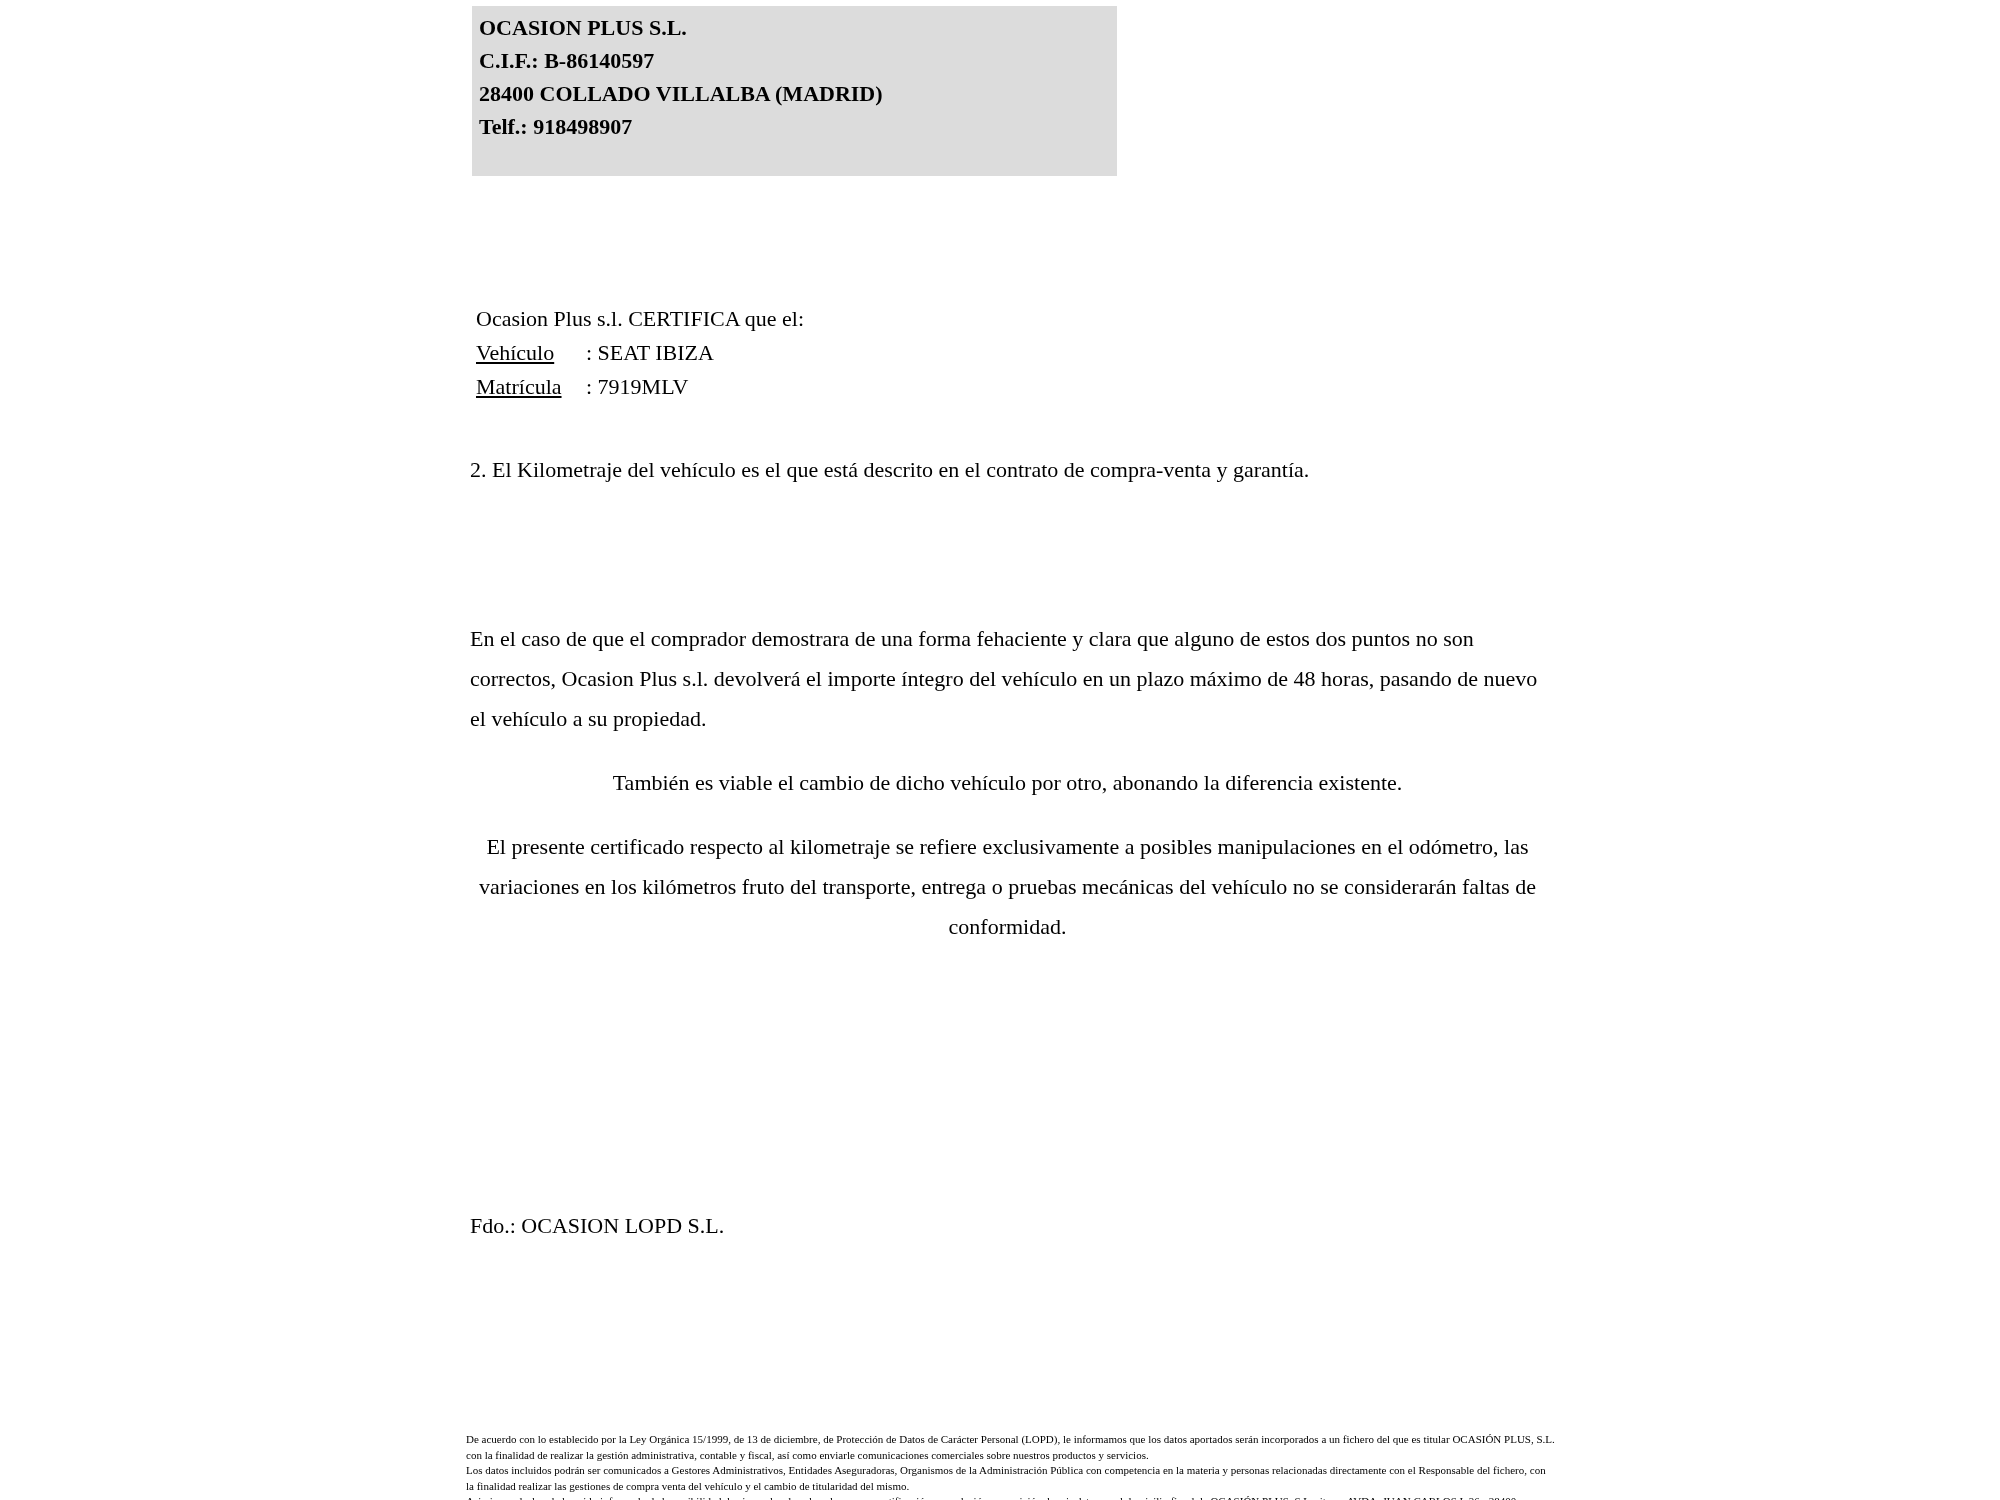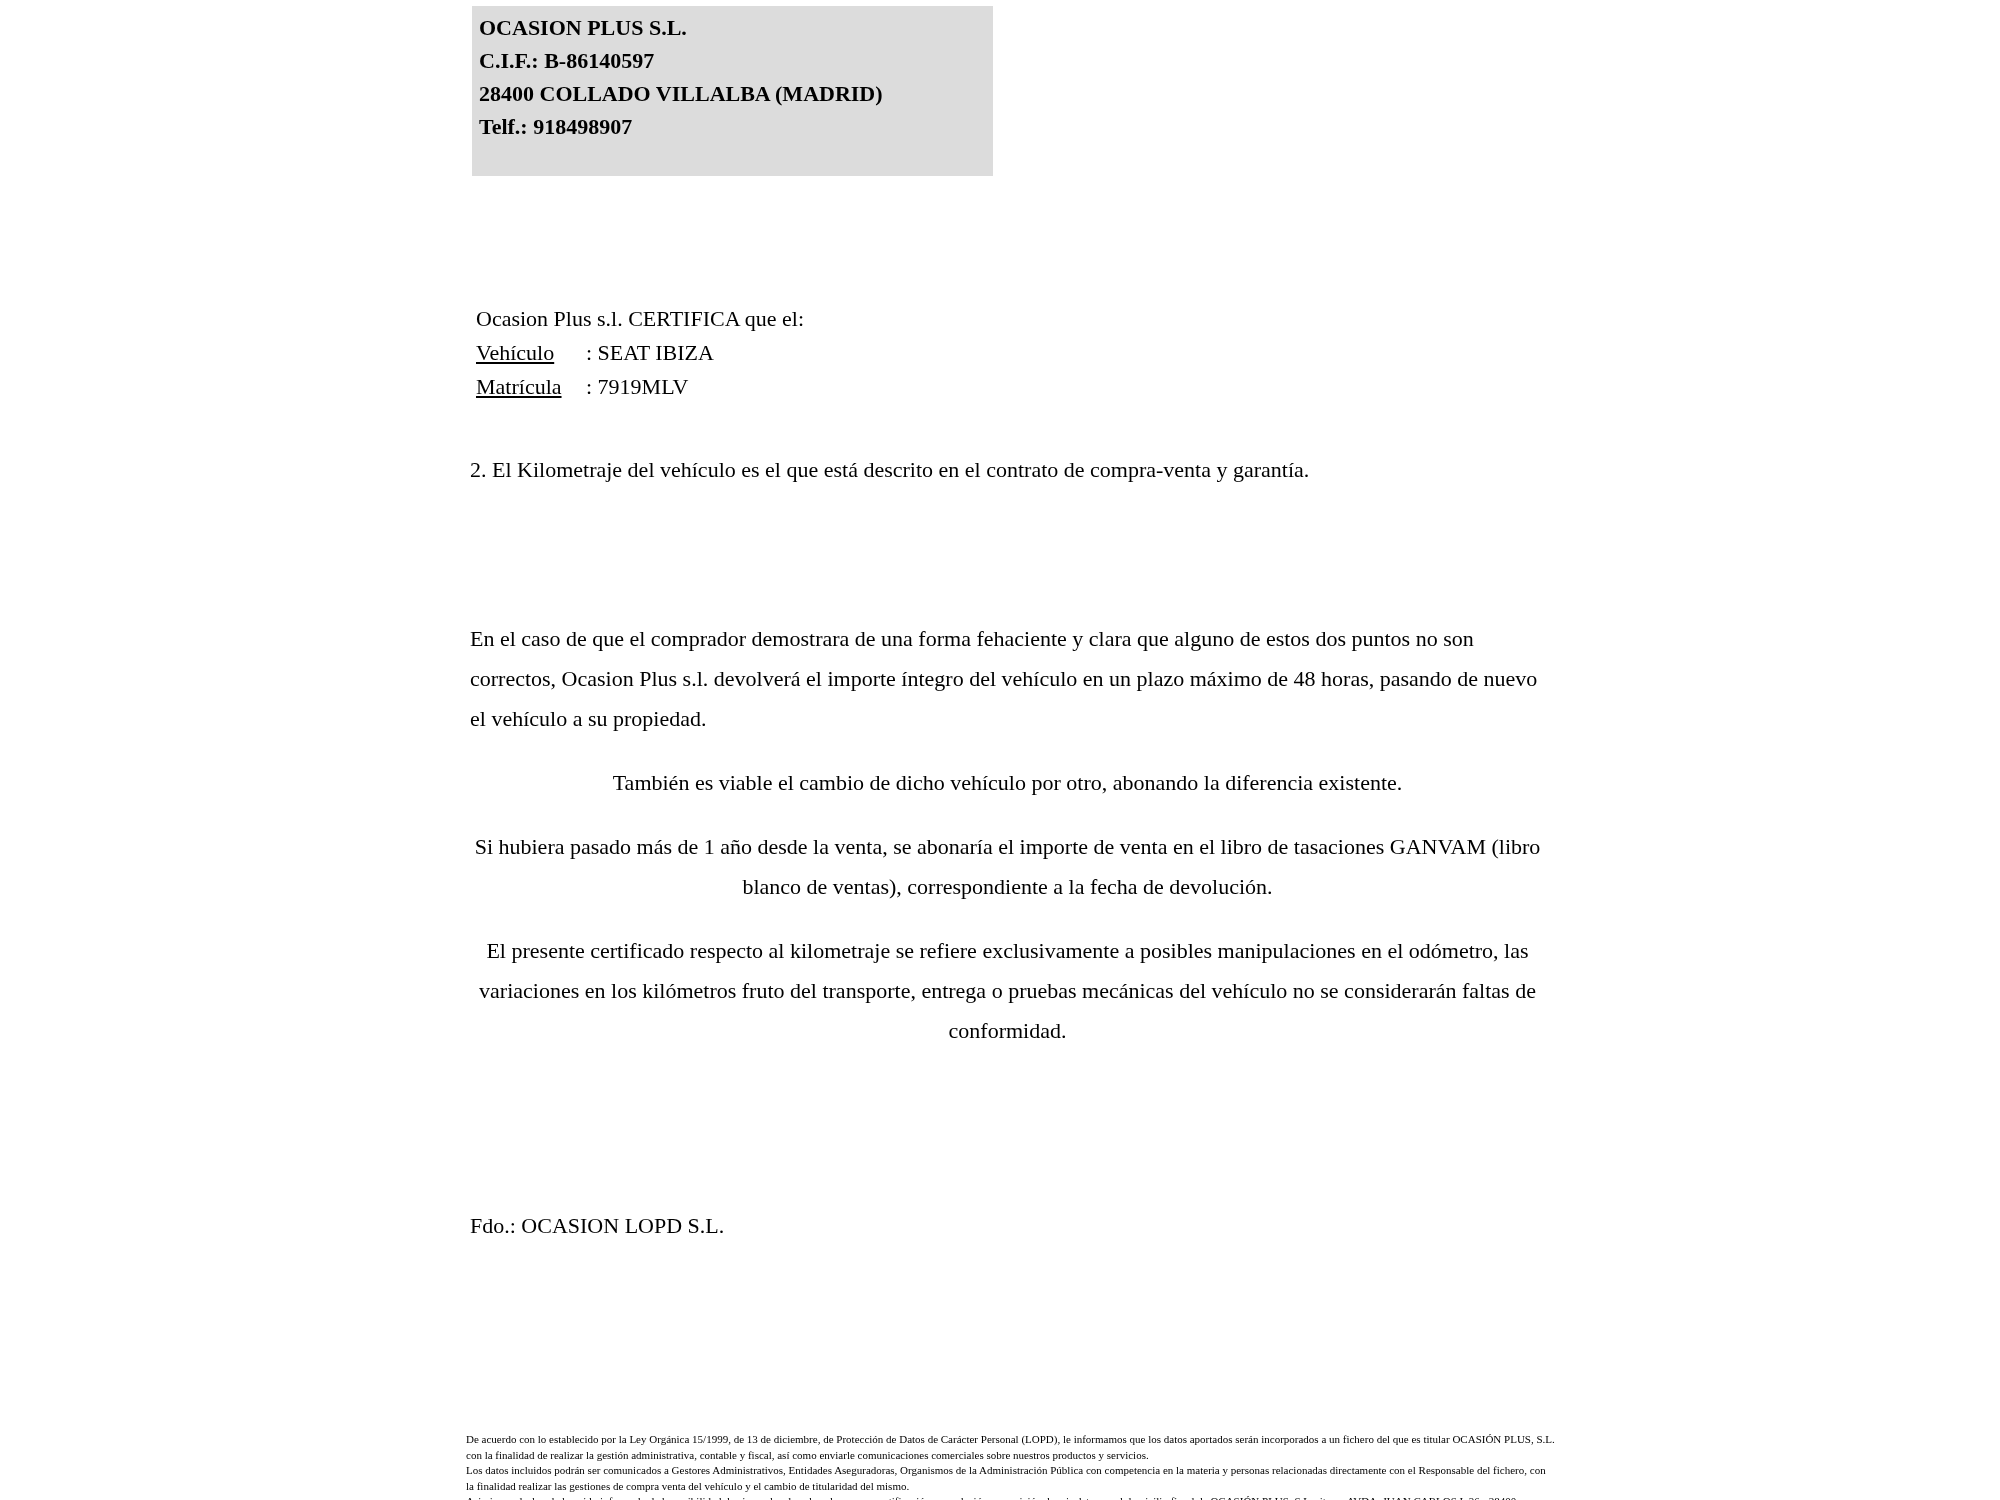--- a/index.html
+++ b/index.html
@@ -12,21 +12,21 @@
     position: relative;
     width: 2000px;
     height: 1500px;
     background: #ffffff;
     overflow: hidden;
   }
   .header-box {
     position: absolute;
     left: 472px;
     top: 6px;
-    width: 521px;
+    width: 645px;
     height: 170px;
     padding: 5px 0 0 7px;
     font-weight: bold;
     font-size: 22px;
     line-height: 33px;
   }
   .date-line {
     position: absolute;
     left: 959px;
     top: 242px;
@@ -101,21 +101,20 @@
     </div>
   </div>
 
   <div class="points">
     <div class="point">2. El Kilometraje del vehículo es el que está descrito en el contrato de compra-venta y garantía.</div>
   </div>
 
   <div class="body-paragraphs">
     <div class="para">En el caso de que el comprador demostrara de una forma fehaciente y clara que alguno de estos dos puntos no son correctos, Ocasion Plus s.l. devolverá el importe íntegro del vehículo en un plazo máximo de 48 horas, pasando de nuevo el vehículo a su propiedad.</div>
     <div class="para">También es viable el cambio de dicho vehículo por otro, abonando la diferencia existente.</div>
-    <div class="para">Si hubiera pasado más de 1 año desde la venta, se abonaría el importe de venta en el libro de tasaciones GANVAM (libro blanco de ventas), correspondiente a la fecha de devolución.</div>
     <div class="para">El presente certificado respecto al kilometraje se refiere exclusivamente a posibles manipulaciones en el odómetro, las variaciones en los kilómetros fruto del transporte, entrega o pruebas mecánicas del vehículo no se considerarán faltas de conformidad.</div>
   </div>
 
   <div class="signature">Fdo.: OCASION LOPD S.L.</div>
 
   <div class="legal">
     <div>De acuerdo con lo establecido por la Ley Orgánica 15/1999, de 13 de diciembre, de Protección de Datos de Carácter Personal (LOPD), le informamos que los datos aportados serán incorporados a un fichero del que es titular OCASIÓN PLUS, S.L. con la finalidad de realizar la gestión administrativa, contable y fiscal, así como enviarle comunicaciones comerciales sobre nuestros productos y servicios.</div>
     <div>Los datos incluidos podrán ser comunicados a Gestores Administrativos, Entidades Aseguradoras, Organismos de la Administración Pública con competencia en la materia y personas relacionadas directamente con el Responsable del fichero, con la finalidad realizar las gestiones de compra venta del vehículo y el cambio de titularidad del mismo.</div>
     <div>Asimismo, declaro haber sido informado de la posibilidad de ejercer los derechos de acceso, rectificación, cancelación y oposición de mis datos en el domicilio fiscal de OCASIÓN PLUS, S.L. sito en AVDA. JUAN CARLOS I, 36 - 28400 COLLADO VILLALBA - MADRID. Inscrita en el Registro Mercantil de Madrid Tomo:150, Inscripción:1, Hoja:M 511731</div>
   </div>

